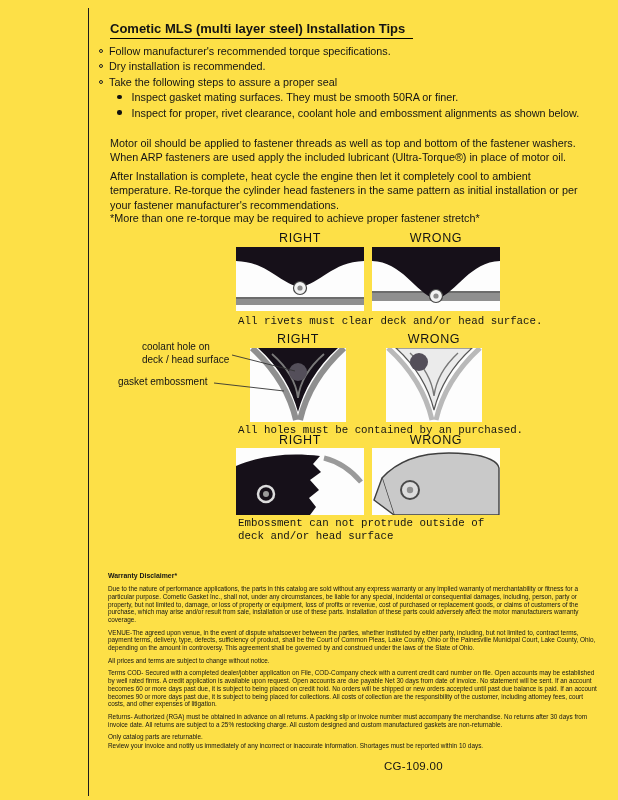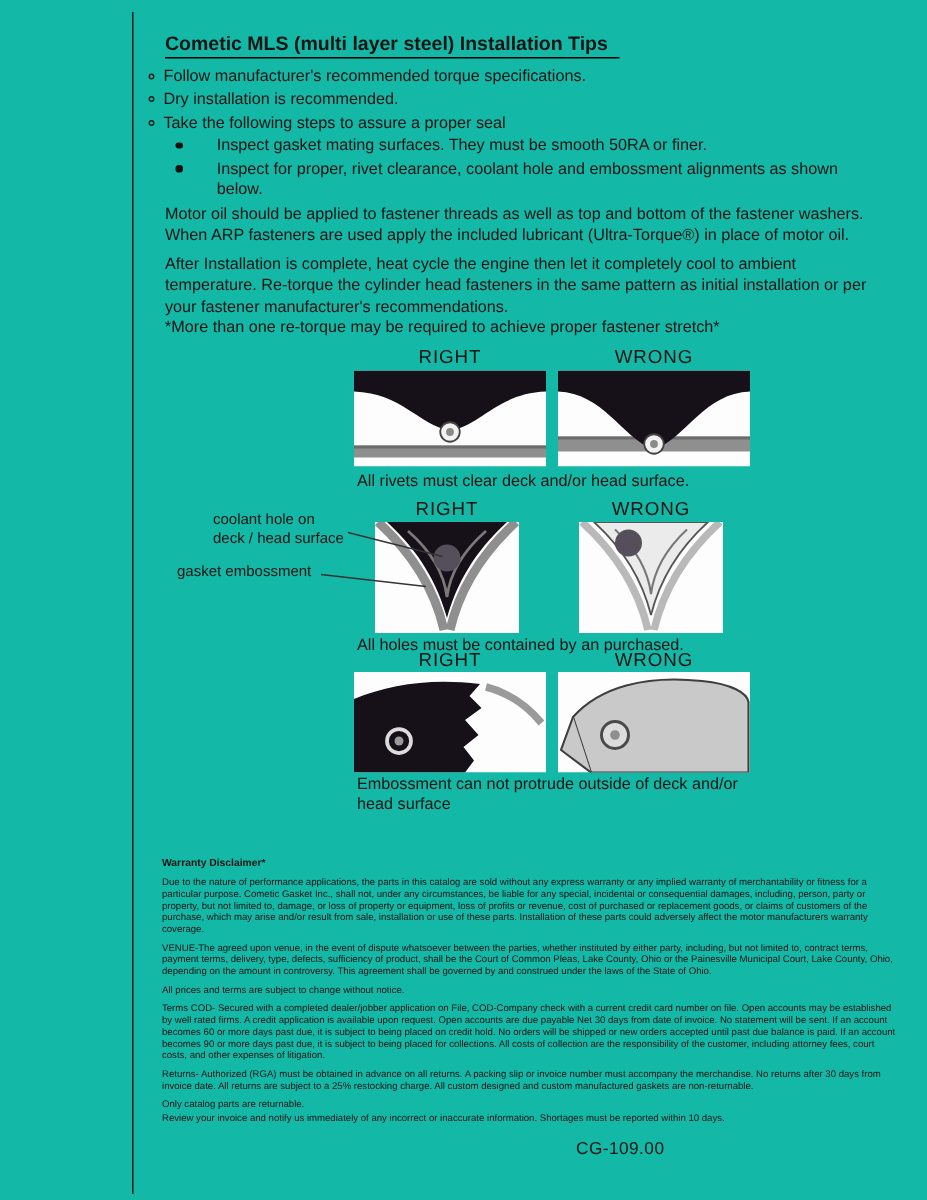--- a/index.html
+++ b/index.html
@@ -1,42 +1,42 @@
 <!DOCTYPE html>
 <html><head>
 <meta charset="utf-8">
 <style>
   * { margin:0; padding:0; box-sizing:border-box; }
   html,body { background:#ffffff; }
   .page {
-    position:relative; width:618px; height:800px; background:#14b8a6;
+    position:relative; width:618px; height:800px; background:#fde047;
     font-family:"Liberation Sans", sans-serif; color:#141414; overflow:hidden;
   }
   .left-rule { position:absolute; left:88px; top:8px; width:1px; height:788px; background:#1c1c1c; }
 
   .title { position:absolute; left:110px; top:21px; font-size:13px; font-weight:bold;
            border-bottom:1.5px solid #000; padding:0 8px 2px 0; white-space:nowrap; }
 
   .bullets { position:absolute; left:99px; top:45px; width:488px; font-size:10.8px; line-height:1.2; }
   .b  { display:flex; align-items:flex-start; gap:6px; margin-bottom:2.5px; }
   .m-o { width:4px; height:4px; border:1px solid #222; border-radius:50%; margin-top:4px; flex:0 0 auto; }
-  .sb { display:flex; align-items:flex-start; gap:23px; margin:2.5px 0 0 18px; }
+  .sb { display:flex; align-items:flex-start; gap:10px; margin:2.5px 0 0 18px; }
   .m-f { width:4.5px; height:4.5px; background:#111; border-radius:50%; margin-top:3.5px; flex:0 0 auto; }
 
   .diesel { position:absolute; left:110px; top:117px; font-size:12.5px; font-weight:bold; }
   .para  { position:absolute; left:110px; width:482px; font-size:10.8px; line-height:1.33; }
   .p1 { top:136px; }
   .p2 { top:169px; }
   .note { position:absolute; left:110px; top:212px; font-size:10.8px; }
 
   .dg-head { position:absolute; font-size:12.5px; letter-spacing:0.6px; text-align:center; width:128px; }
   .dg-head.narrow { width:96px; }
   .dg { position:absolute; }
   .dg svg { display:block; }
-  .caption { position:absolute; font-size:10.8px; line-height:1.25; }
+  .caption { position:absolute; font-size:10.8px; line-height:1.25;font-family:Liberation Mono, monospace; }
   .ann { position:absolute; font-size:10px; line-height:1.25; white-space:pre-line; }
   .pointer-overlay { position:absolute; left:205px; top:345px; z-index:5; }
 
   .warranty { position:absolute; left:108px; top:572px; width:490px; font-size:6.4px; line-height:1.2; }
   .warranty .w-head { font-size:6.9px; font-weight:bold; margin-bottom:5px; }
   .warranty p { margin-bottom:5px; }
   .warranty p.tight { margin-bottom:1px; }
 
   .footer-code { position:absolute; left:384px; top:760px; font-size:11.5px; letter-spacing:0.3px; }
 </style>

